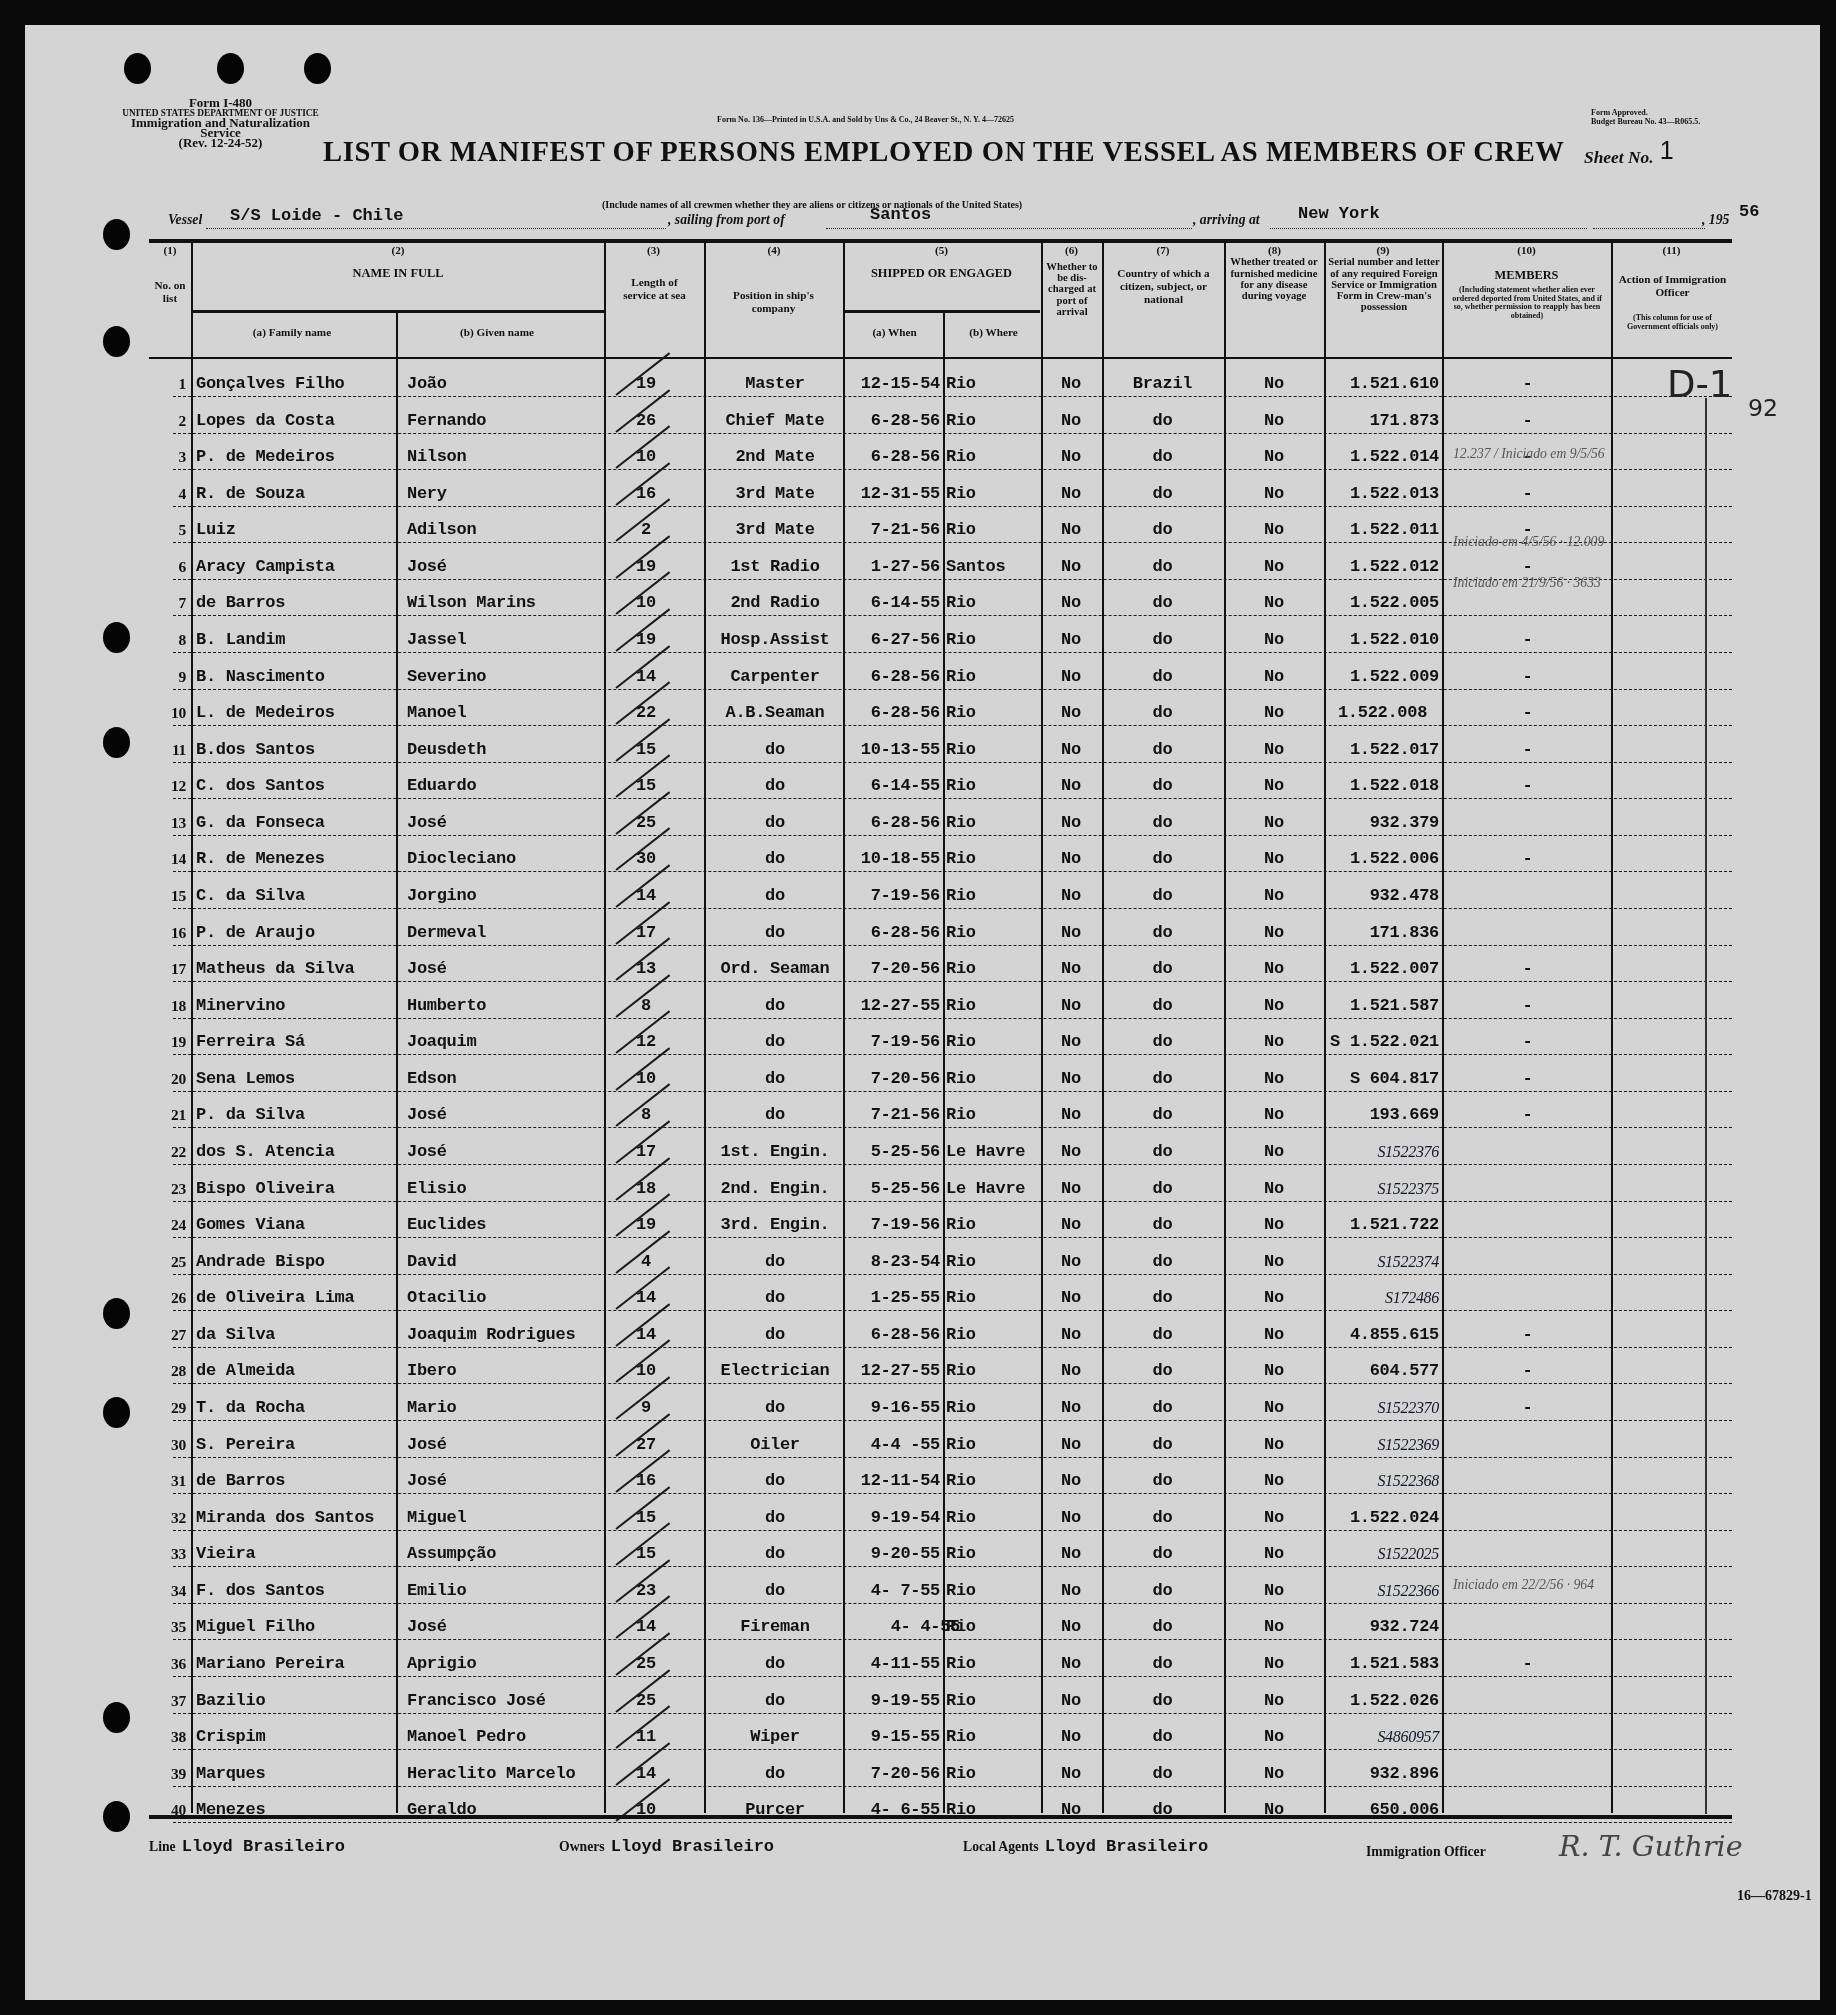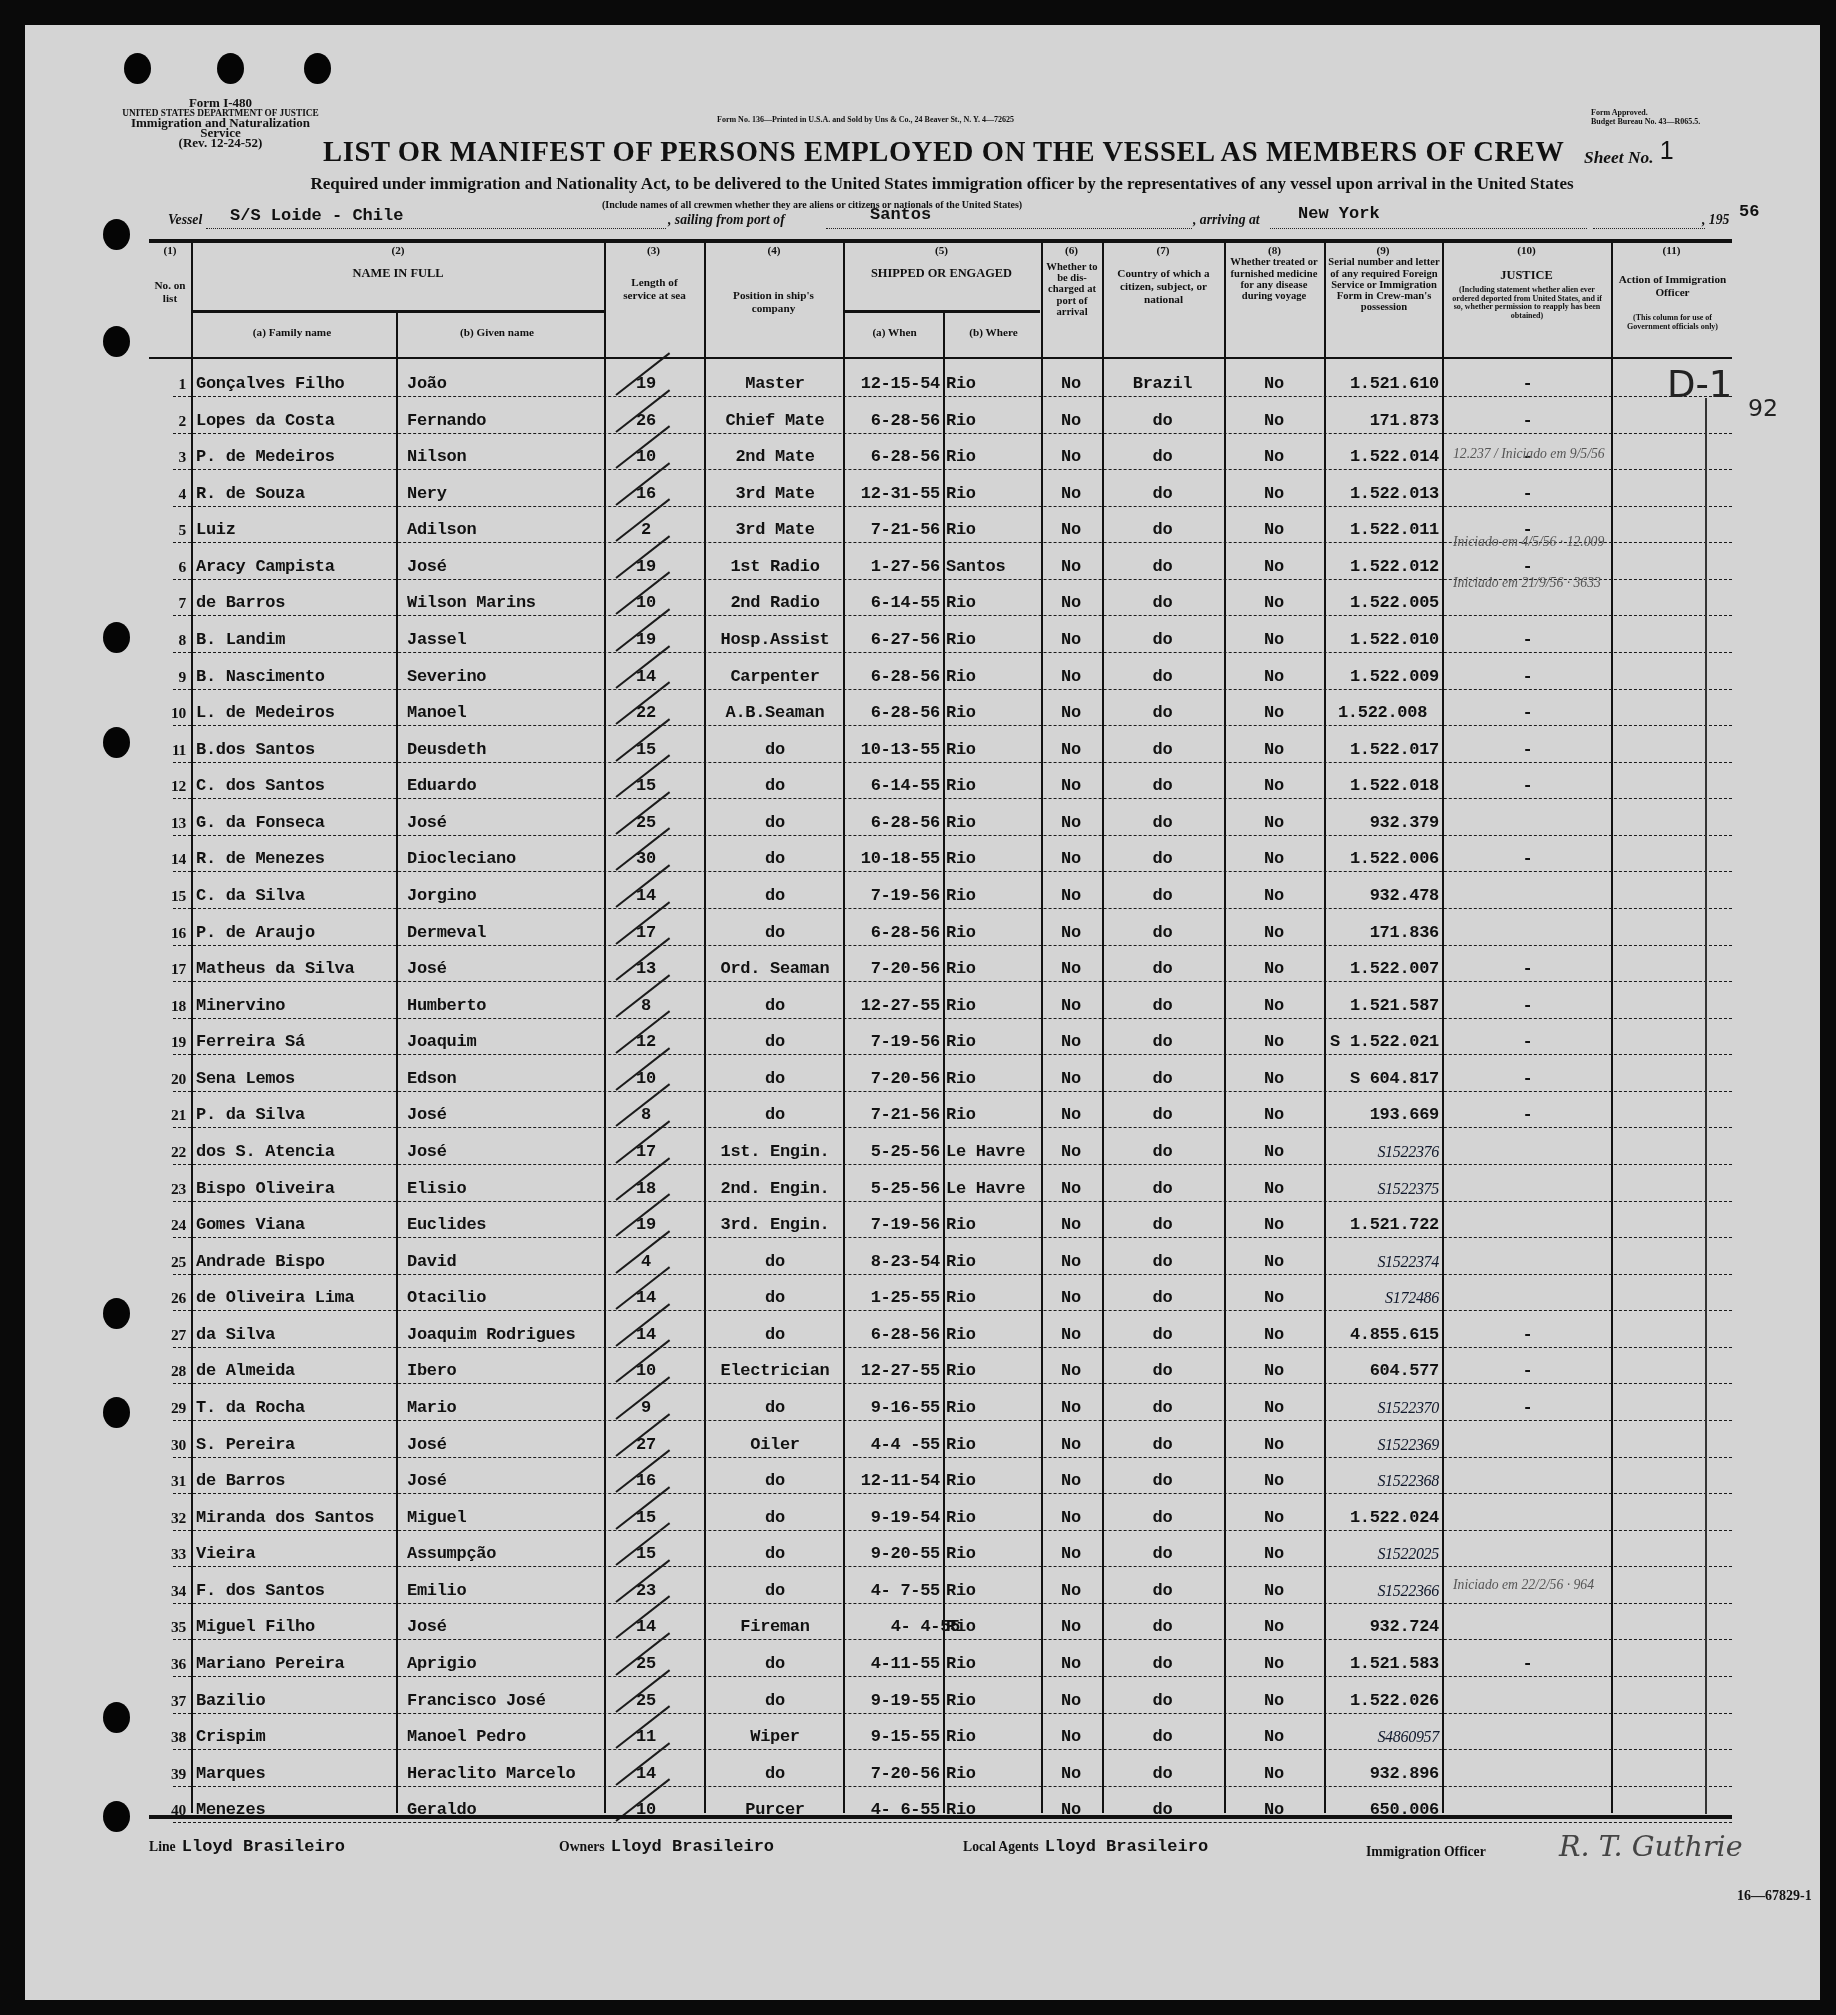--- a/index.html
+++ b/index.html
@@ -138,21 +138,20 @@
   <div class="printer">Form No. 136—Printed in U.S.A. and Sold by Uns &amp; Co., 24 Beaver St., N. Y. 4—72625</div>
   <div class="approved">
     <div>Form Approved.</div>
     <div>Budget Bureau No. 43—R065.5.</div>
   </div>
 
   <div class="title">LIST OR MANIFEST OF PERSONS EMPLOYED ON THE VESSEL AS MEMBERS OF CREW</div>
   <div class="sheet">
     <span>Sheet No.</span><span class="val">1</span>
   </div>
-  <div class="subtitle">Required under immigration and Nationality Act, to be delivered to the United States immigration officer by the representatives of any vessel upon arrival in the United States</div>
   <div class="include">(Include names of all crewmen whether they are aliens or citizens or nationals of the United States)</div>
 
   <div class="vessel-line">
     <span style="left:0;top:6.2px;">Vessel</span>
     <div class="dots" style="left:38px;top:22.4px;width:460px;"></div>
     <span class="typed" style="left:62px;top:0;">S/S Loide - Chile</span>
     <span style="left:500px;top:6.2px;">, sailing from port of</span>
     <div class="dots" style="left:658px;top:22.4px;width:366px;"></div>
     <span class="typed" style="left:702px;top:-1.2px;">Santos</span>
     <span style="left:1025px;top:6.2px;">, arriving at</span>
@@ -199,21 +198,21 @@
     <div class="hdr" style="left:807px;top:87px;width:75px;font-size:11.2px;">(b) Where</div>
     <div class="hdr num" style="left:892px;top:5px;width:61px;">(6)</div>
     <div class="hdr" style="left:893px;top:22px;width:60px;font-size:10.6px;line-height:11.2px;">Whether to be dis-charged at port of arrival</div>
     <div class="hdr num" style="left:953px;top:5px;width:122px;">(7)</div>
     <div class="hdr" style="left:966px;top:28px;width:97px;font-size:11.2px;">Country of which a citizen, subject, or national</div>
     <div class="hdr num" style="left:1075px;top:5px;width:101px;">(8)</div>
     <div class="hdr" style="left:1081px;top:17.4px;width:88px;font-size:10.6px;line-height:11.2px;">Whether treated or furnished medicine for any disease during voyage</div>
     <div class="hdr num" style="left:1175px;top:5px;width:118px;">(9)</div>
     <div class="hdr" style="left:1179px;top:17.4px;width:112px;font-size:10.6px;line-height:11.2px;">Serial number and letter of any required Foreign Service or Immigration Form in Crew-man's possession</div>
     <div class="hdr num" style="left:1293px;top:5px;width:169px;">(10)</div>
-    <div class="hdr" style="left:1293px;top:30px;width:169px;font-size:12.4px;">JUSTICE</div>
+    <div class="hdr" style="left:1293px;top:30px;width:169px;font-size:12.4px;">MEMBERS</div>
     <div class="hdr" style="left:1300px;top:47px;width:156px;font-size:8px;line-height:8.7px;">(Including statement whether alien ever ordered deported from United States, and if so, whether permission to reapply has been obtained)</div>
     <div class="hdr num" style="left:1462px;top:5px;width:121px;">(11)</div>
     <div class="hdr" style="left:1469px;top:34px;width:109px;font-size:11.2px;">Action of Immigration Officer</div>
     <div class="hdr" style="left:1469px;top:75px;width:109px;font-size:8px;line-height:8.7px;">(This column for use of Government officials only)</div>
 
     <div id="rows">
         <div class="row" style="top: 123px;">
           <div class="dotline"></div>
           <span class="c no r" style="left: 0px; width: 37px;">1</span>
           <span class="c " style="left: 47px; width: 205px;">Gonçalves Filho</span>

